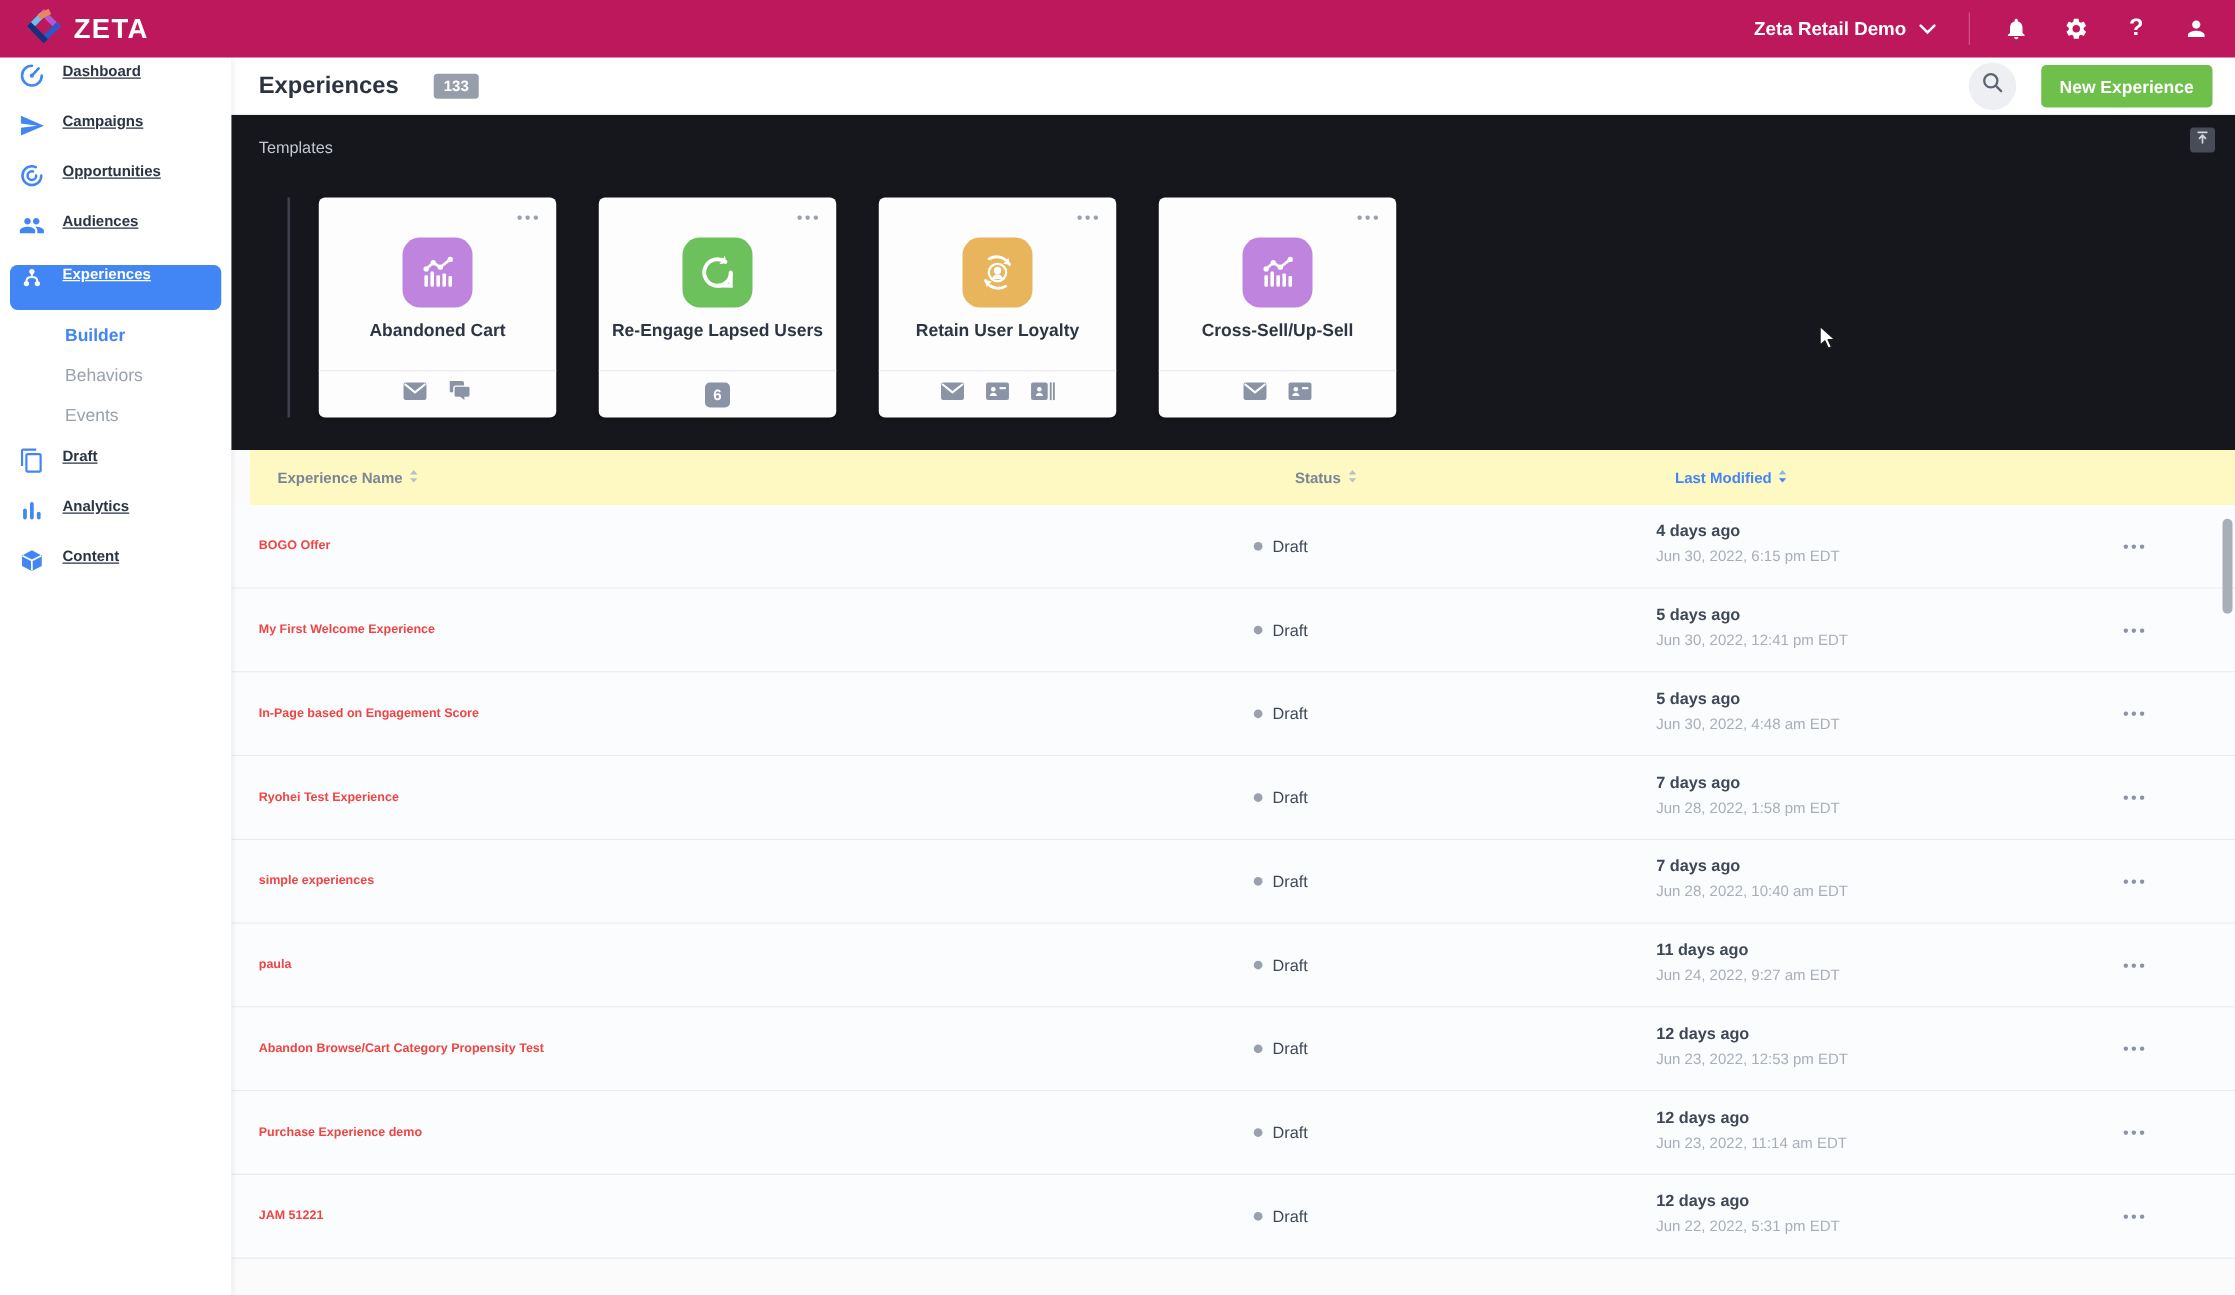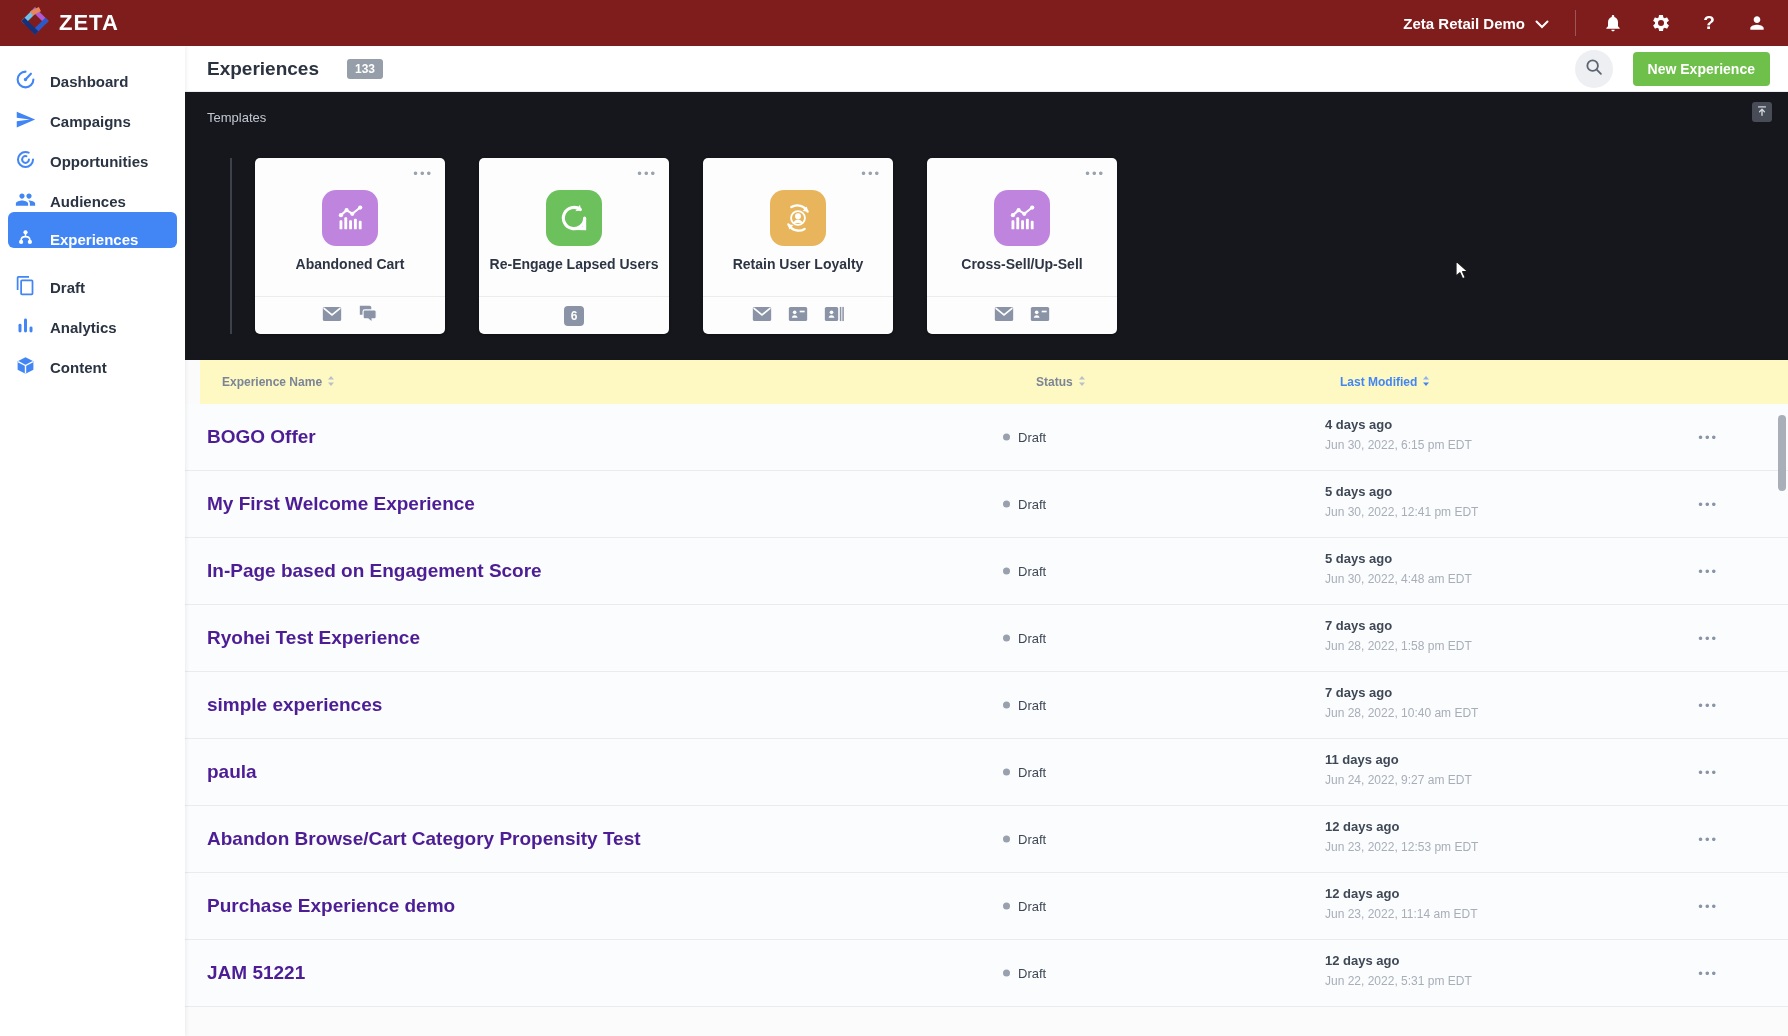--- a/index.html
+++ b/index.html
@@ -1,33 +1,33 @@
 <!DOCTYPE html>
 <html><head>
 <meta charset="utf-8">
 <style>
   * { margin:0; padding:0; box-sizing:border-box; }
   html,body { width:1788px; height:1036px; overflow:hidden; background:#fbfbfc;
     font-family:"Liberation Sans","DejaVu Sans",sans-serif; position:relative; }
 
   
-  .topbar { position:absolute; left:0; top:0; width:1788px; height:46px; background:#7f1d1d;
+  .topbar { position:absolute; left:0; top:0; width:1788px; height:46px; background:#be185d;
     display:flex; align-items:center; justify-content:space-between; padding:0 20px; z-index:30; }
   .brand { display:flex; align-items:center; gap:9px; }
   .brand-name { color:#fff; font-size:22px; font-weight:700; letter-spacing:1px; }
   .topbar-right { display:flex; align-items:center; gap:26px; }
   .workspace { display:flex; align-items:center; gap:10px; color:#fff; font-size:15px; font-weight:600; cursor:pointer; }
   .tb-divider { width:1px; height:26px; background:rgba(255,255,255,.25); }
   .tb-icon { width:22px; height:22px; display:flex; align-items:center; justify-content:center; cursor:pointer; }
 
   
   .sidebar { position:absolute; left:0; top:46px; width:185px; height:990px; background:#ffffff;
     box-shadow:1px 0 4px rgba(30,40,60,.08); z-index:20; padding-top:4px; }
-  .side-item { height:40px; display:flex; align-items:flex-end; gap:14px; padding-left:15px;
-    font-size:15px; font-weight:600; color:#2b3443; cursor:pointer; }
+  .side-item { height:40px; display:flex; align-items:flex-start; gap:14px; padding-left:15px;
+    font-size:12px; font-weight:600; color:#2b3443; cursor:pointer;text-decoration:underline; }
   .side-item .sicon { width:21px; height:21px; flex:0 0 21px; display:flex; align-items:center; justify-content:center; }
   .side-item.active { background:#4285f4; border-radius:6px; margin:2px 8px; height:36px; color:#fff; padding-left:7px; }
   .sub-list { padding:2px 0 4px 0; }
   .sub-item { height:32px; display:flex; align-items:center; padding-left:52px; font-size:14px; color:#99a1ac; cursor:pointer; }
   .sub-item.active { color:#4285f4; font-weight:700; }
   .side-gap { height:6px; }
 
   
   .main { position:absolute; left:185px; top:46px; width:1603px; height:990px; }
   .page-header { height:46px; background:#fff; display:flex; align-items:center;
@@ -68,21 +68,21 @@
     border-radius:4px; display:flex; align-items:center; justify-content:center; }
 
   
   .table-head { position:relative; height:44px; background:#fef9c3;margin-left:15px; }
   .th { position:absolute; top:0; height:44px; display:flex; align-items:center; gap:5px;
     font-size:12px; font-weight:600; color:#7b8596; cursor:pointer; }
   .th.name { left:22px; } .th.status { left:836px; } .th.modified { left:1140px; color:#4285f4; }
   .rows {}
   .row { position:relative; height:67px; background:#fbfcfd; border-bottom:1px solid #e9ebef; }
   .row .rname { position:absolute; left:22px; top:50%; transform:translateY(-50%);
-    font-size:19px; font-weight:700; color:#4c1d95; }
+    font-size:10px; font-weight:700; color:#ef4444; }
   .row .rstatus { position:absolute; left:818px; top:50%; transform:translateY(-50%);
     display:flex; align-items:center; gap:8px; font-size:13px; color:#3f4856; }
   .dot { width:7px; height:7px; border-radius:50%; background:#98a1ad; }
   .row .rdate { position:absolute; left:1140px; top:13px; }
   .rel-time { font-size:13px; font-weight:700; color:#3f4856; }
   .abs-time { font-size:12px; color:#a8aeb8; margin-top:6px; }
   .row .more { position:absolute; right:70px; top:50%; transform:translateY(-50%);
     color:#8a94a6; font-size:13px; letter-spacing:2px; cursor:pointer; }
 
   .scroll-thumb { position:absolute; right:2px; top:415px; width:8px; height:76px;
@@ -179,20 +179,25 @@
       <svg width="21" height="21" viewBox="0 0 24 24">
           <g stroke="#fff" stroke-width="1.8" fill="none">
             <path d="M12 8v3M12 11c-4 0-5 2-5 4M12 11c4 0 5 2 5 4"></path>
           </g>
           <circle cx="12" cy="6" r="2.4" fill="#fff"></circle>
           <circle cx="7" cy="17" r="2.4" fill="#fff"></circle>
           <circle cx="17" cy="17" r="2.4" fill="#fff"></circle>
         </svg>
     </span>
     <span>Experiences</span>
+  </div>
+  <div class="sub-list">
+    <div class="sub-item active">Builder</div>
+    <div class="sub-item">Behaviors</div>
+    <div class="sub-item">Events</div>
   </div>
   <div class="side-gap"></div>
   <div class="side-item">
     <span class="sicon">
       <svg width="21" height="21" viewBox="0 0 24 24">
           <path fill="#4285f4" d="M16 1H4c-1.1 0-2 .9-2 2v14h2V3h12V1zm3 4H8c-1.1 0-2 .9-2 2v14c0 1.1.9 2 2 2h11c1.1 0 2-.9 2-2V7c0-1.1-.9-2-2-2zm0 16H8V7h11v14z"></path>
         </svg>
     </span>
     <span>Draft</span>
   </div>

